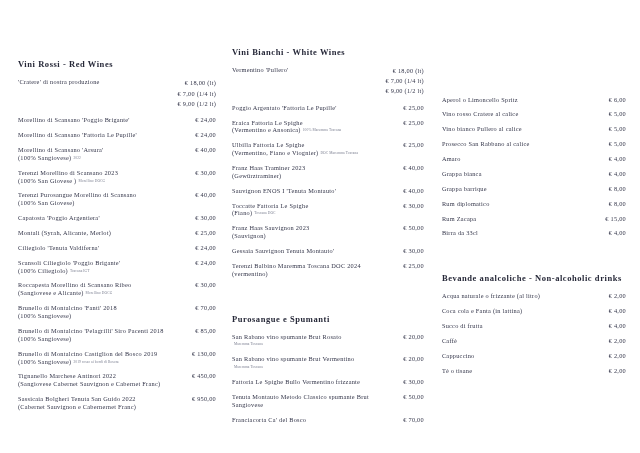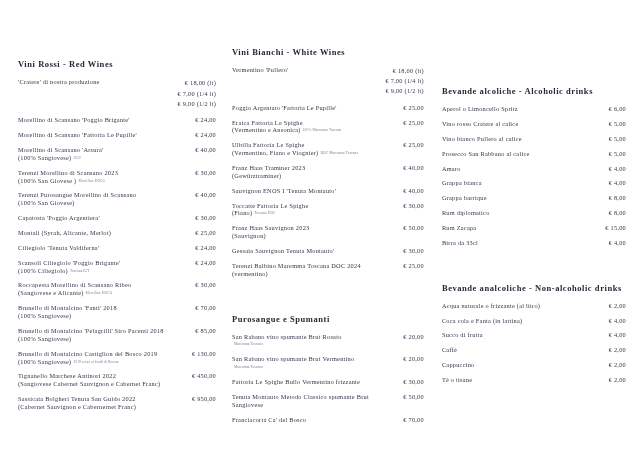--- a/index.html
+++ b/index.html
@@ -317,21 +317,20 @@
         <div class="item">
           <div class="item-body">
             <div class="item-name">Franciacorta Ca' del Bosco</div>
           </div>
           <div class="item-price">€ 70,00</div>
         </div>
       </div>
     </div>
   <div class="column col-right">
       <div class="section">
-        <div class="section-title">Bevande alcoliche - Alcoholic drinks</div>
         <div class="item">
           <div class="item-body">
             <div class="item-name">Aperol o Limoncello Spritz</div>
           </div>
           <div class="item-price">€ 6,00</div>
         </div>
         <div class="item">
           <div class="item-body">
             <div class="item-name">Vino rosso Cratere al calice</div>
           </div>

